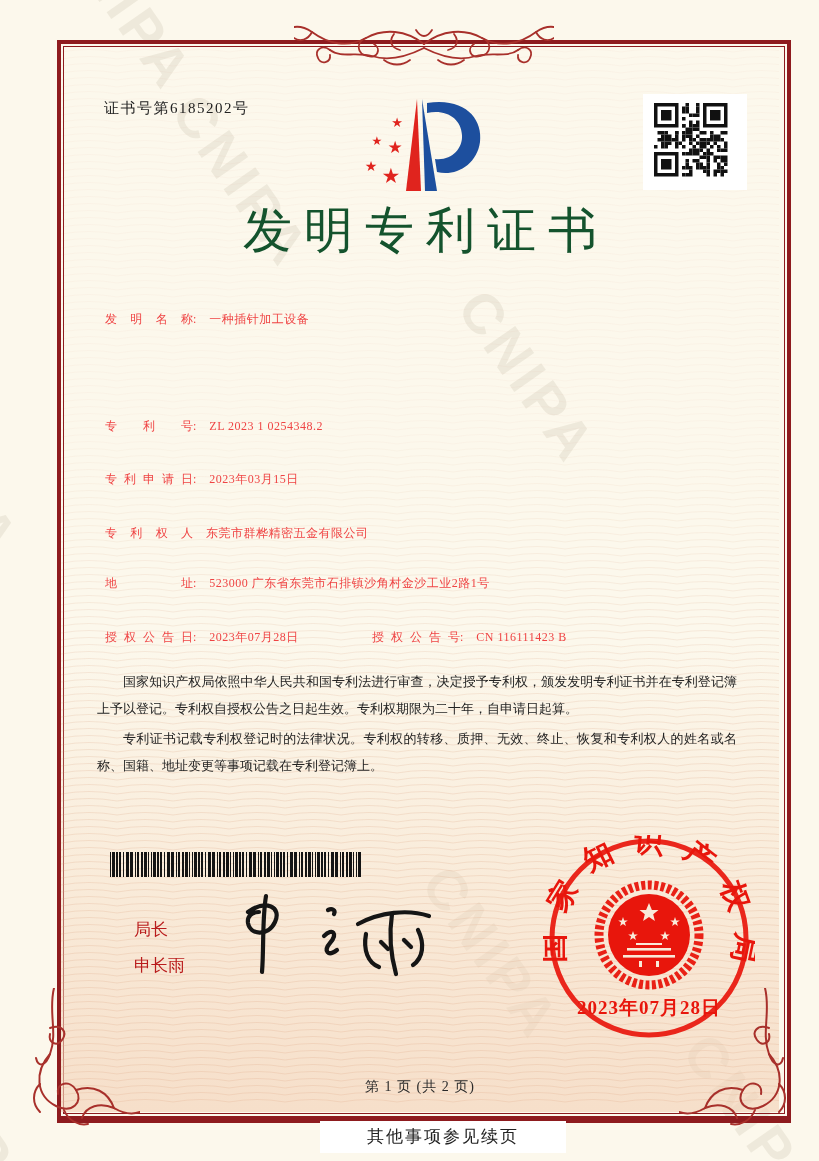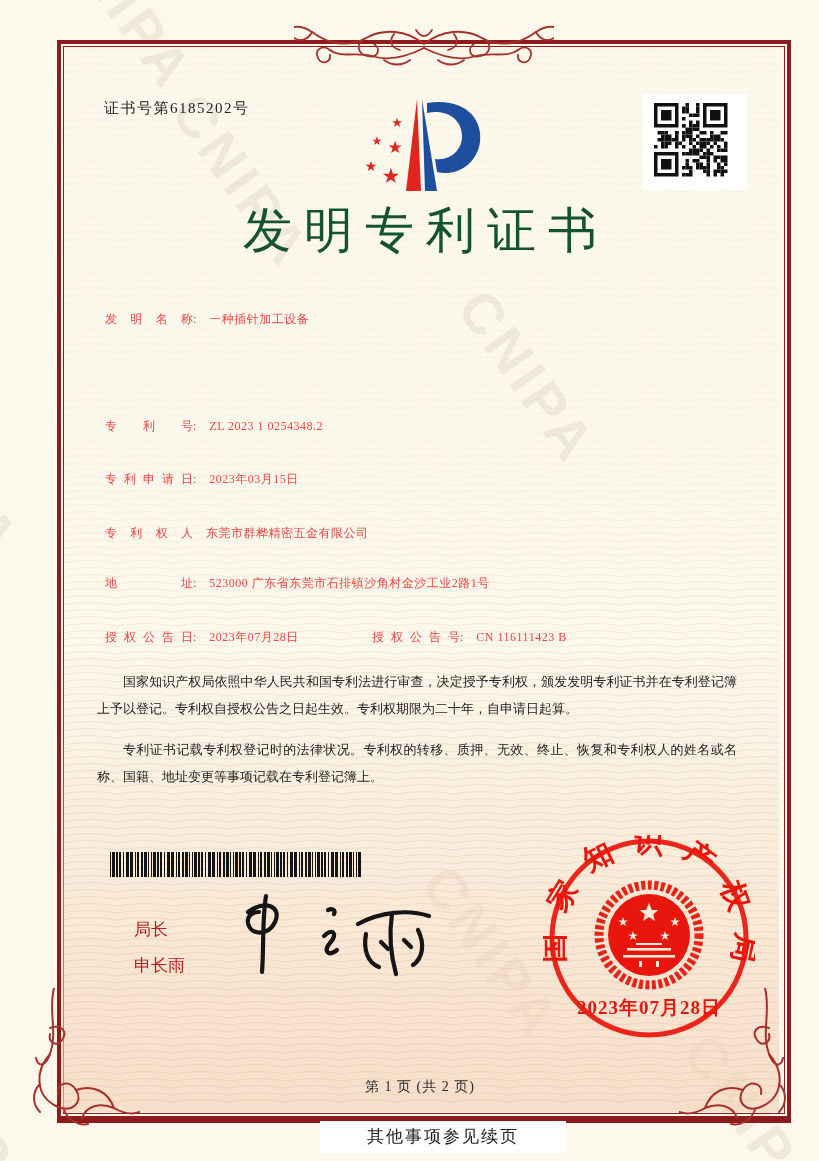--- a/index.html
+++ b/index.html
@@ -31,21 +31,21 @@
   [data-name="field-row-inventor"]{top:362px;}
   [data-name="field-row-patent-number"]{top:415px;}
   [data-name="field-row-filing-date"]{top:468px;}
   [data-name="field-row-patentee"]{top:522px;}
   [data-name="field-row-address"]{top:572px;}
   [data-name="field-row-grant"]{top:626px;}
   [data-name="grant-number-pair"]{position:absolute;left:267px;top:0;white-space:nowrap;}
   [data-name="body-text"]{position:absolute;left:97px;top:668px;width:640px;font-size:13px;
       line-height:27px;text-align:justify;color:#232323;}
   [data-name="body-text"] p{margin:0;text-indent:2em;}
-  [data-name="body-text"] p + p{margin-top:14px;}
+  [data-name="body-text"] p + p{margin-top:3px;}
   [data-name="barcode-icon"]{position:absolute;left:110px;top:852px;}
   [data-name="signer-title"],[data-name="signer-name"]{position:absolute;left:134px;
       font-family:"Liberation Sans","DejaVu Sans",sans-serif;font-size:17px;color:#b91c1c;}
   [data-name="signer-title"]{top:918px;}
   [data-name="signer-name"]{top:954px;}
   [data-name="signature-icon"]{position:absolute;left:232px;top:886px;}
   [data-name="official-seal"]{position:absolute;left:543px;top:835px;}
   [data-name="page-number"]{position:absolute;left:57px;top:1078px;width:726px;text-align:center;
       font-size:14px;color:#2a2a2a;letter-spacing:1px;}
   [data-name="continuation-box"]{position:absolute;left:320px;top:1121px;width:246px;height:32px;

